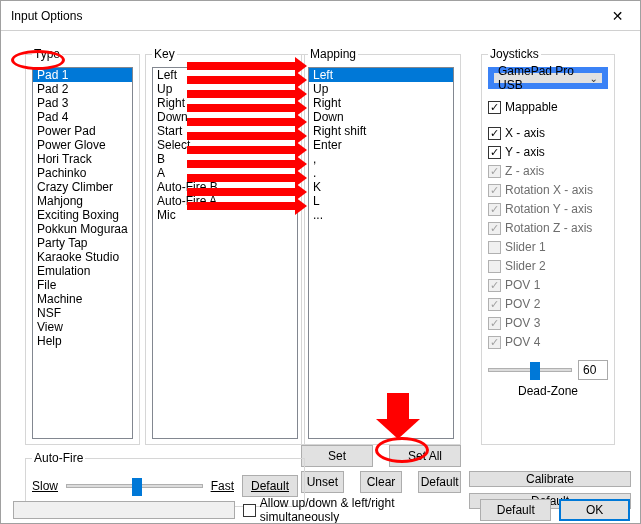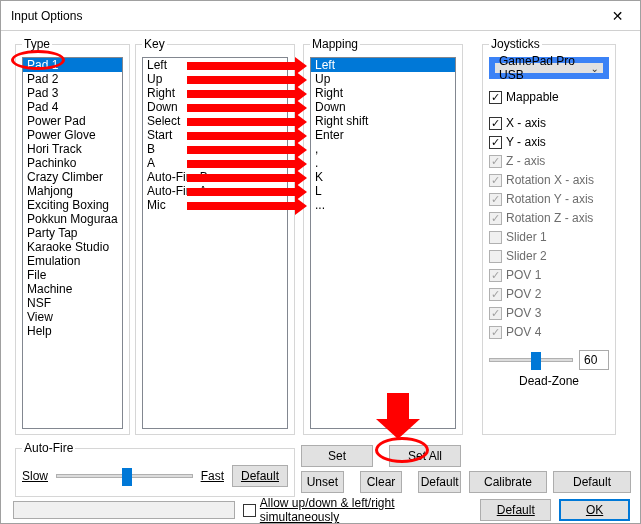--- a/index.html
+++ b/index.html
@@ -35,33 +35,33 @@
   }
   .content {
     padding: 6px 8px 8px 8px;
     position: relative;
     height: calc(100% - 30px);
   }
   fieldset {
     border: 1px solid #d6d6d6;
     border-radius: 0;
     padding: 6px 6px;
-    margin: 2px;
+    margin: 12px;
     position: absolute;
   }
   legend {
     font-size: 12px;
     color: #000;
     padding: 0 2px;
   }
   
   #fs-type    { left: 12px;  top: 4px;  width: 112px; height: 398px; }
   #fs-key     { left: 132px; top: 4px;  width: 160px; height: 398px; }
-  #fs-mapping { left: 300px; top: 4px;  width: 160px; height: 398px; }
-  #fs-joy     { left: 479px; top: 4px;  width: 134px; height: 398px; }
+  #fs-mapping { left: 288px; top: 4px;  width: 160px; height: 398px; }
+  #fs-joy     { left: 468px; top: 4px;  width: 134px; height: 398px; }
   #fs-auto    { left: 12px;  top: 408px; width: 280px; height: 56px; border: 1px solid #d6d6d6; }
 
   .listbox {
     border: 1px solid #828790;
     background: #fff;
     height: 100%;
     overflow: hidden;
   }
   .listbox .item {
     padding: 0 4px;
@@ -133,28 +133,28 @@
     position: absolute; left: 300px; width: 160px;
     display: flex; gap: 16px; justify-content: center;
   }
   #map-row1 { top: 414px; }
   #map-row2 { top: 440px; }
   .map-btn-row .btn { flex: 1 1 0; padding: 0; height: 22px; }
 
   
   .joy-btn-row {
     position: absolute; left: 468px; top: 440px; width: 162px;
-    display: flex; gap: 6px;
+    display: flex; gap: 6px; flex-direction: column;
   }
   .joy-btn-row .btn { flex: 1 1 0; height: 22px; }
 
   
   .footer {
     position: absolute; left: 12px; right: 10px; top: 468px; height: 22px;
-    display: flex; align-items: center; gap: 8px; text-decoration: underline;
+    display: flex; align-items: center; gap: 8px;
   }
   .footer .bar {
     width: 236px; height: 18px; border: 1px solid #aaa; background: #f0f0f0;
   }
   .footer .chk { height: 22px; }
   .footer .spacer { flex: 1 1 auto; }
   .footer .btn { width: 74px; }
 
   
   #fs-auto .af-row {
@@ -225,22 +225,22 @@
       </div>
   </fieldset>
 
   <fieldset id="fs-key">
     <legend>Key</legend>
     <div class="listbox" id="key-list" style="height:372px;">
         <div class="item">Left</div>
         <div class="item">Up</div>
         <div class="item">Right</div>
         <div class="item">Down</div>
+        <div class="item">Start</div>
         <div class="item">Select</div>
-        <div class="item">Start</div>
         <div class="item">B</div>
         <div class="item">A</div>
         <div class="item">Auto-Fire B</div>
         <div class="item">Auto-Fire A</div>
         <div class="item">Mic</div>
       </div>
   </fieldset>
 
   <fieldset id="fs-mapping">
     <legend>Mapping</legend>

